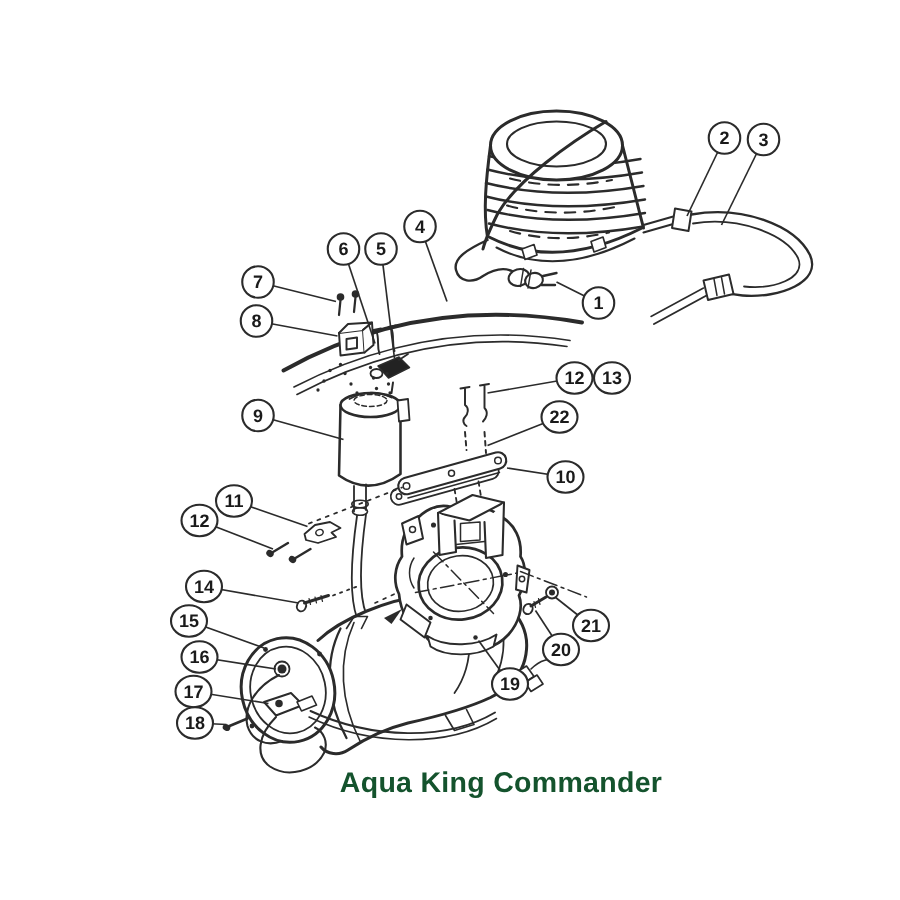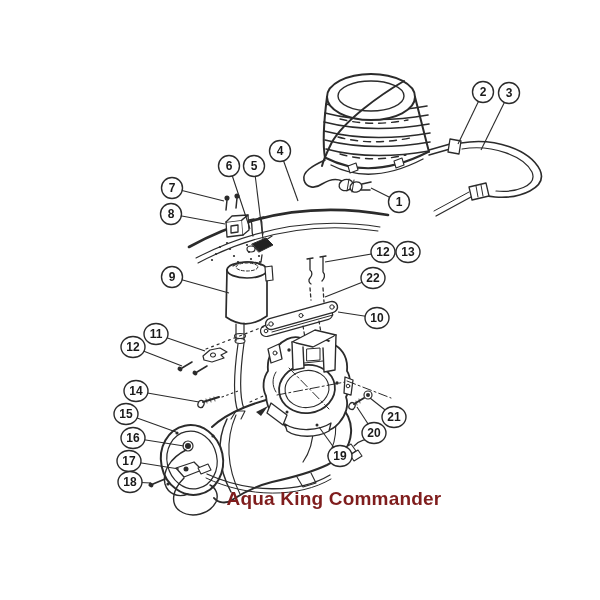--- a/index.html
+++ b/index.html
@@ -3,22 +3,22 @@
 <meta charset="utf-8">
 <style>
   html,body{margin:0;padding:0;}
   body{
     width:600px;height:600px;position:relative;overflow:hidden;
     background:#ffffff;font-family:"Liberation Sans",sans-serif;
   }
   .stage{position:absolute;left:0;top:0;width:600px;height:600px;}
   svg{display:block;}
   .caption{
-    position:absolute;left:334px;top:488px;transform:translateX(-50%);
-    font-size:19px;font-weight:bold;color:#7f1d1d;letter-spacing:.2px;white-space:nowrap;
+    position:absolute;left:334px;top:512px;transform:translateX(-50%);
+    font-size:19px;font-weight:bold;color:#14532d;letter-spacing:.2px;white-space:nowrap;
   }
   .co-txt{font-family:"Liberation Sans",sans-serif;font-size:12px;font-weight:bold;fill:#1a1a1a;}
 </style>
 </head>
 <body>
 
 <div class="stage">
 <svg width="600" height="600" viewBox="0 0 600 600">
 
   <g stroke="#2b2b2b" fill="none" stroke-linecap="round" stroke-linejoin="round">

